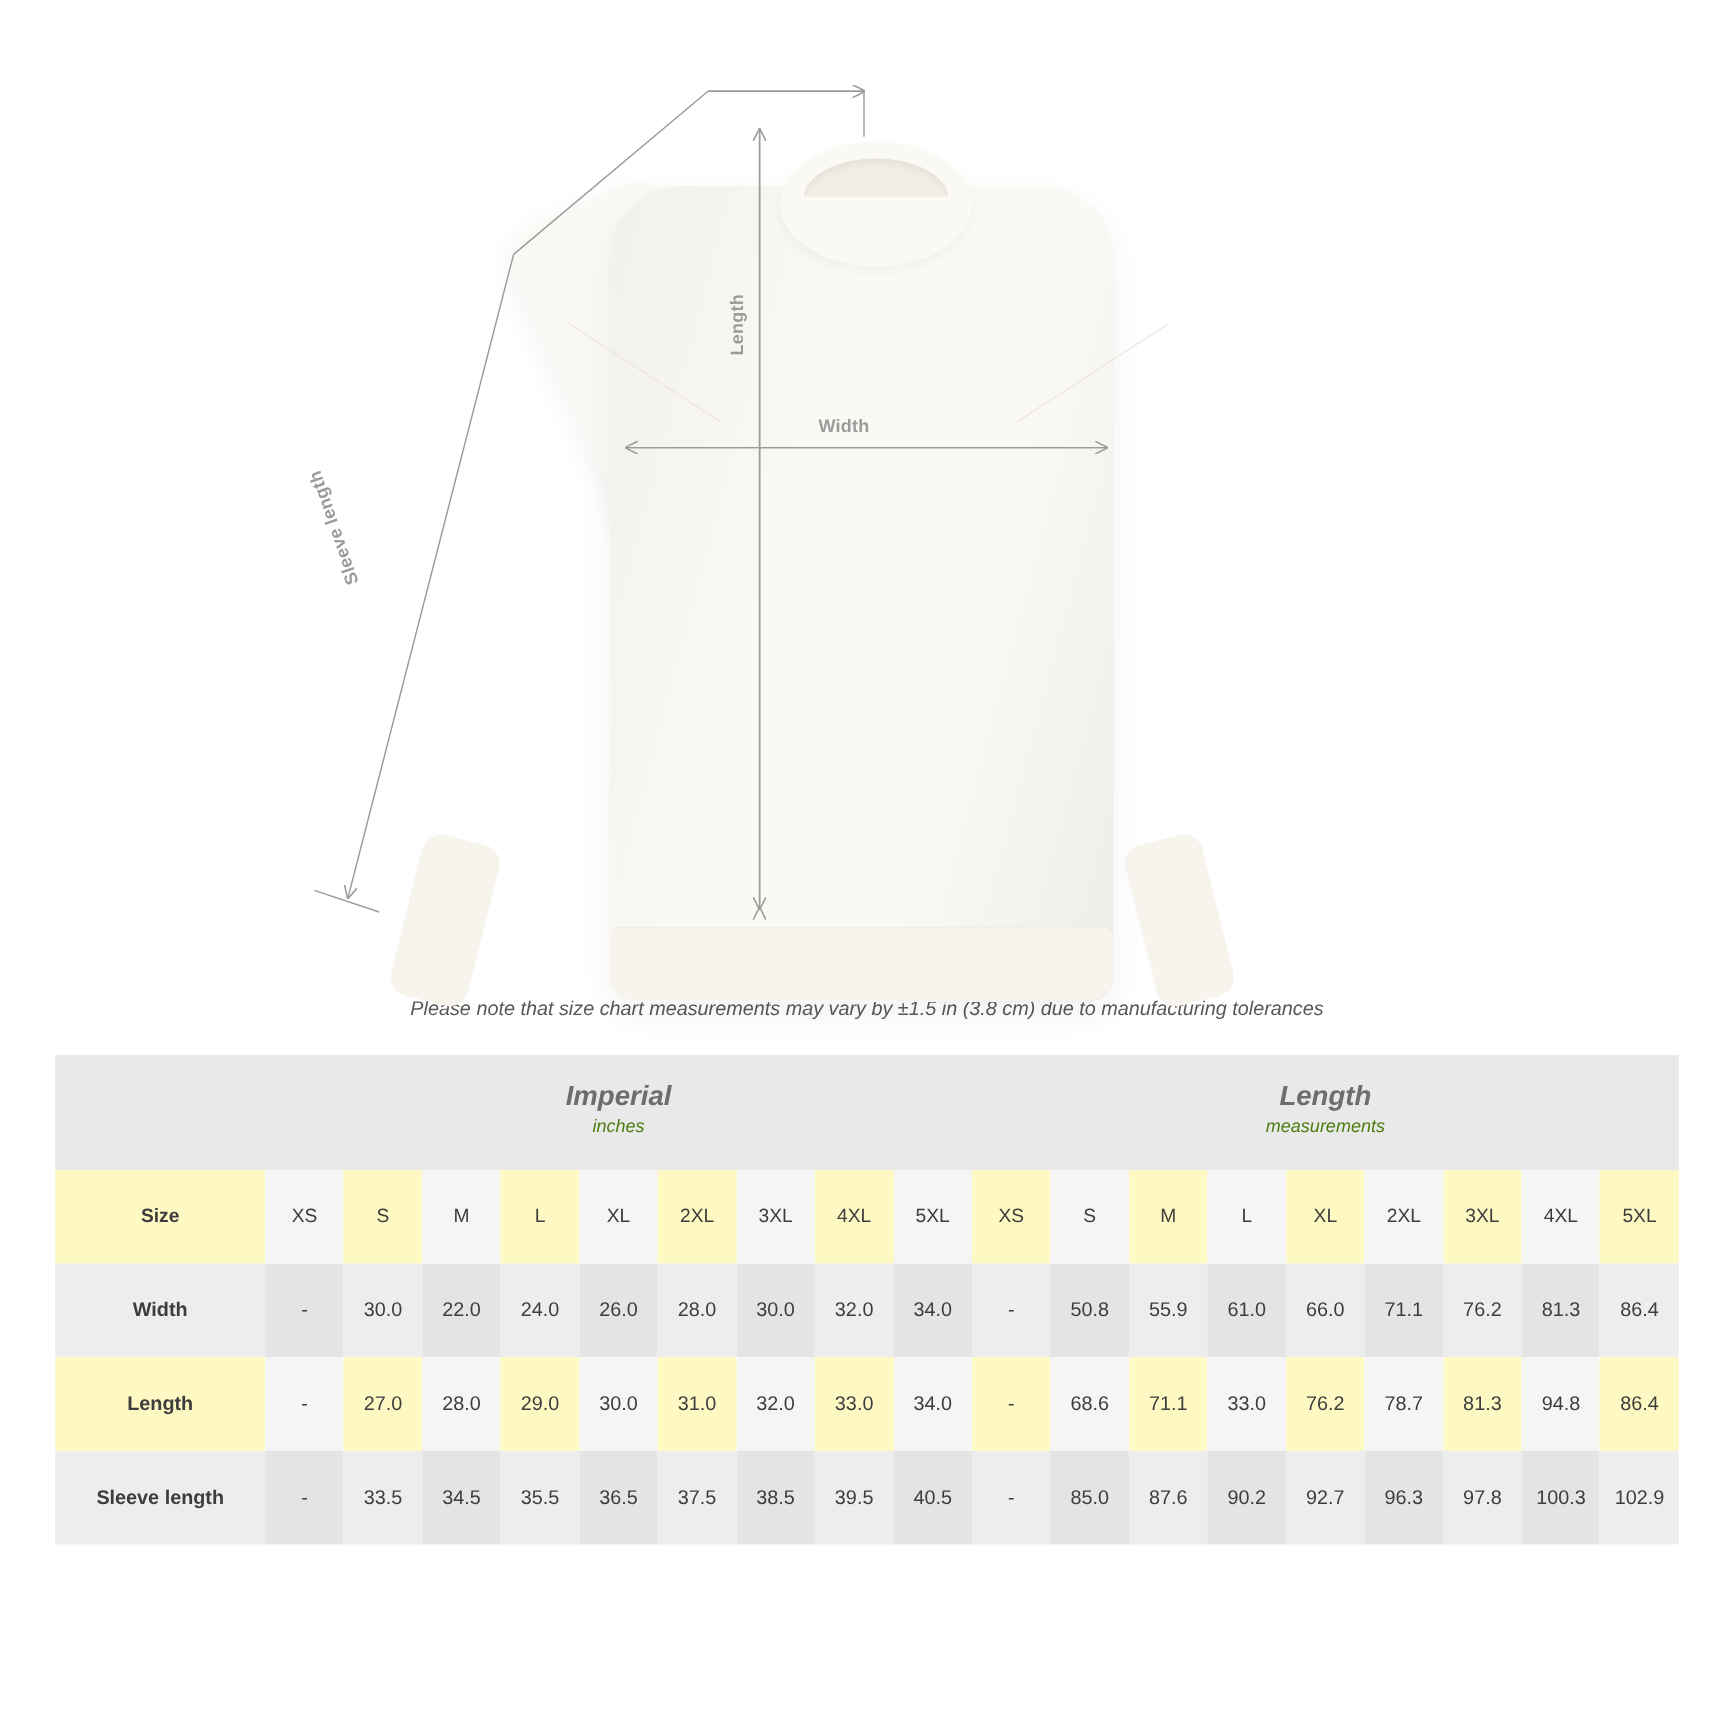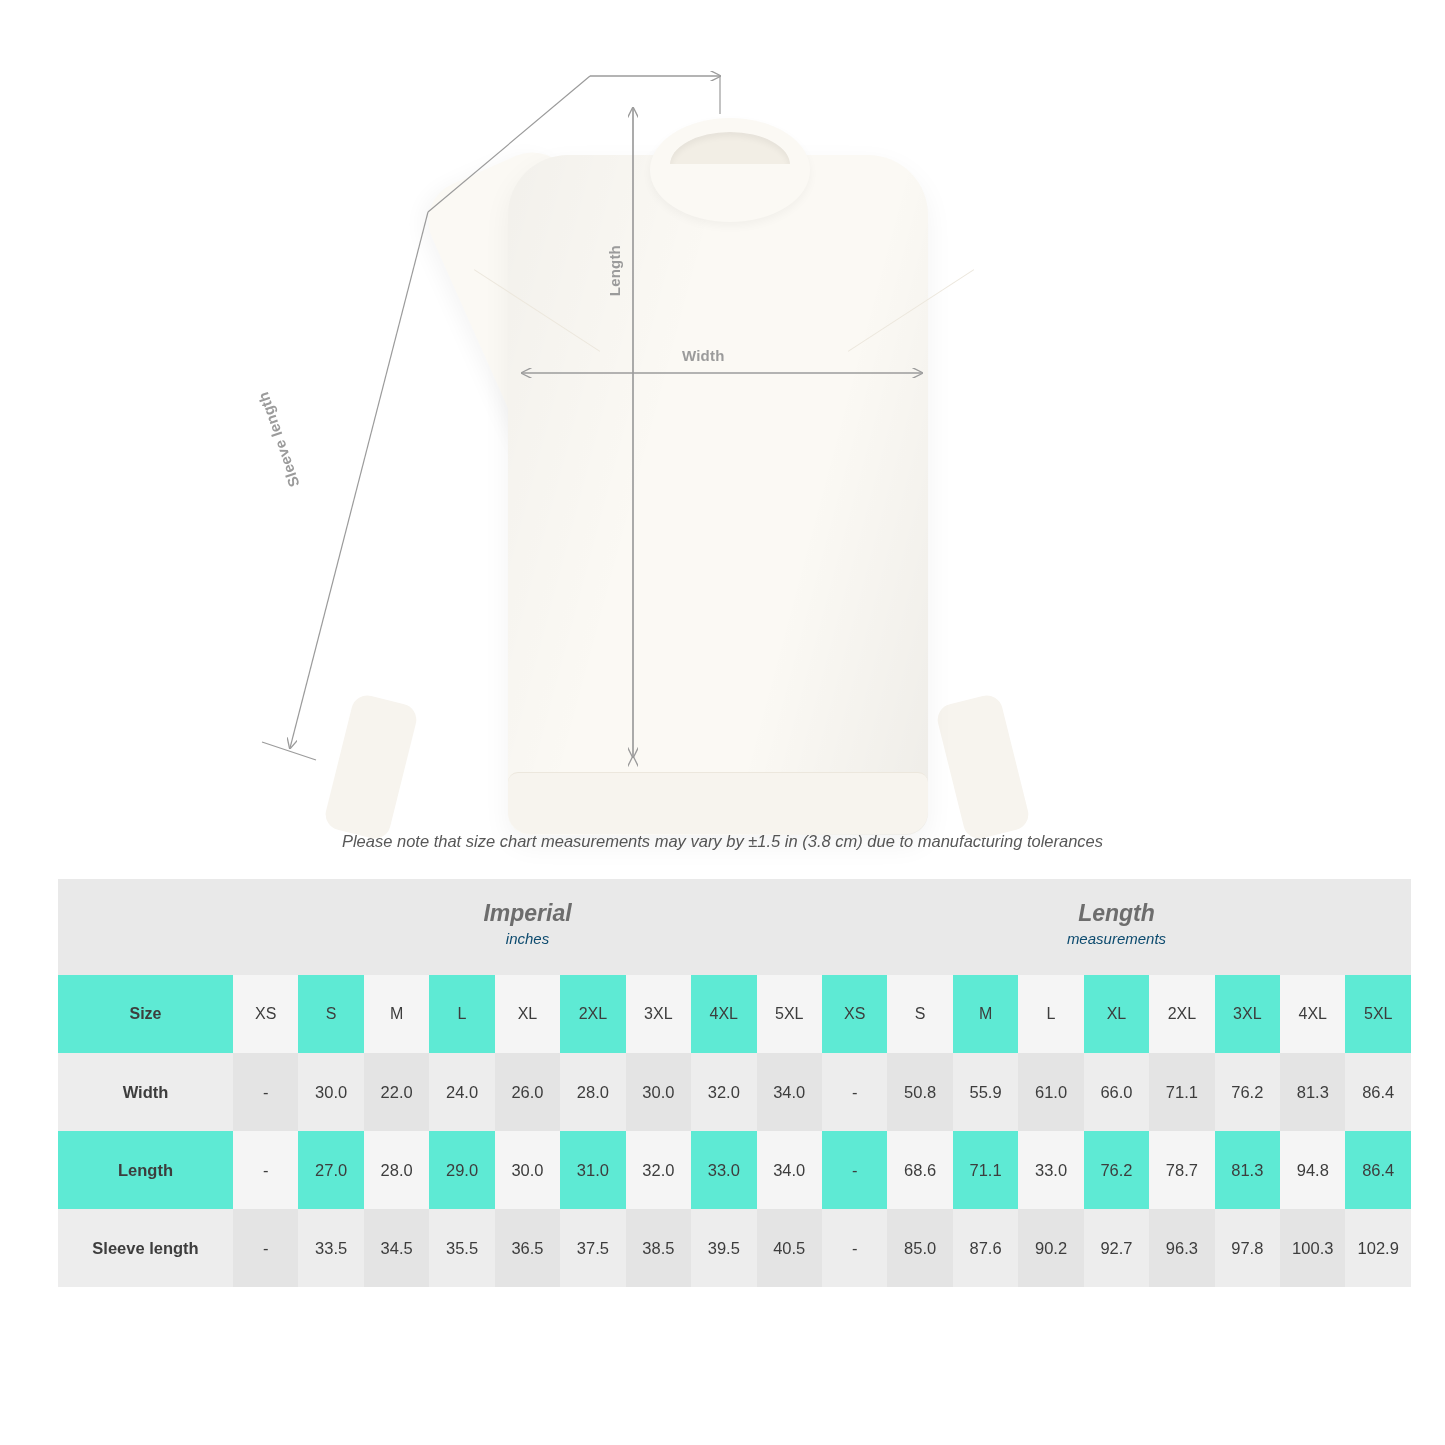--- a/index.html
+++ b/index.html
@@ -174,21 +174,21 @@
   }
   .chart-note {
     font-size: 16.5px;
     font-style: italic;
     color: #585858;
     margin: 0 0 28px 0;
   }
 
   
   .table-wrap {
-    padding: 0 58px;
+    padding: 0 46px;
   }
   table.size-table {
     width: 1353px;
     border-collapse: collapse;
     table-layout: fixed;
   }
   table.size-table td, table.size-table th {
     border: 0;
     text-align: center;
     vertical-align: middle;
@@ -201,21 +201,21 @@
   .unit-name {
     font-size: 23px;
     font-weight: 700;
     font-style: italic;
     color: #6d6d6d;
     line-height: 1.25;
   }
   .unit-sub {
     font-size: 15px;
     font-style: italic;
-    color: #0c4a6e;
+    color: #4d7c0f;
     line-height: 1.6;
   }
   .col-label { width: 175px; }
   .col-cell  { width: 65.44px; }
 
   .hdr-row td {
     height: 78px;
     font-size: 16px;
     font-weight: 400;
     color: #3d3d3d;
@@ -228,21 +228,21 @@
   .data-row td {
     height: 78px;
     font-size: 16.5px;
     color: #3d3d3d;
   }
   .data-row td.rowlabel {
     font-weight: 700;
     font-size: 16.5px;
   }
   .band-grey td { background: #ededed; }
-  .band-white td { background: #5eead4; }
+  .band-white td { background: #fef9c3; }
   .cell-alt { background: #f5f5f5 !important; }
   .band-grey td.cell-alt { background: #e4e4e4 !important; }
 </style>
 </head>
 <body>
 
 <div class="illustration">
   <div class="garment-stage">
 
     <div class="sleeve sleeve-l"></div>

